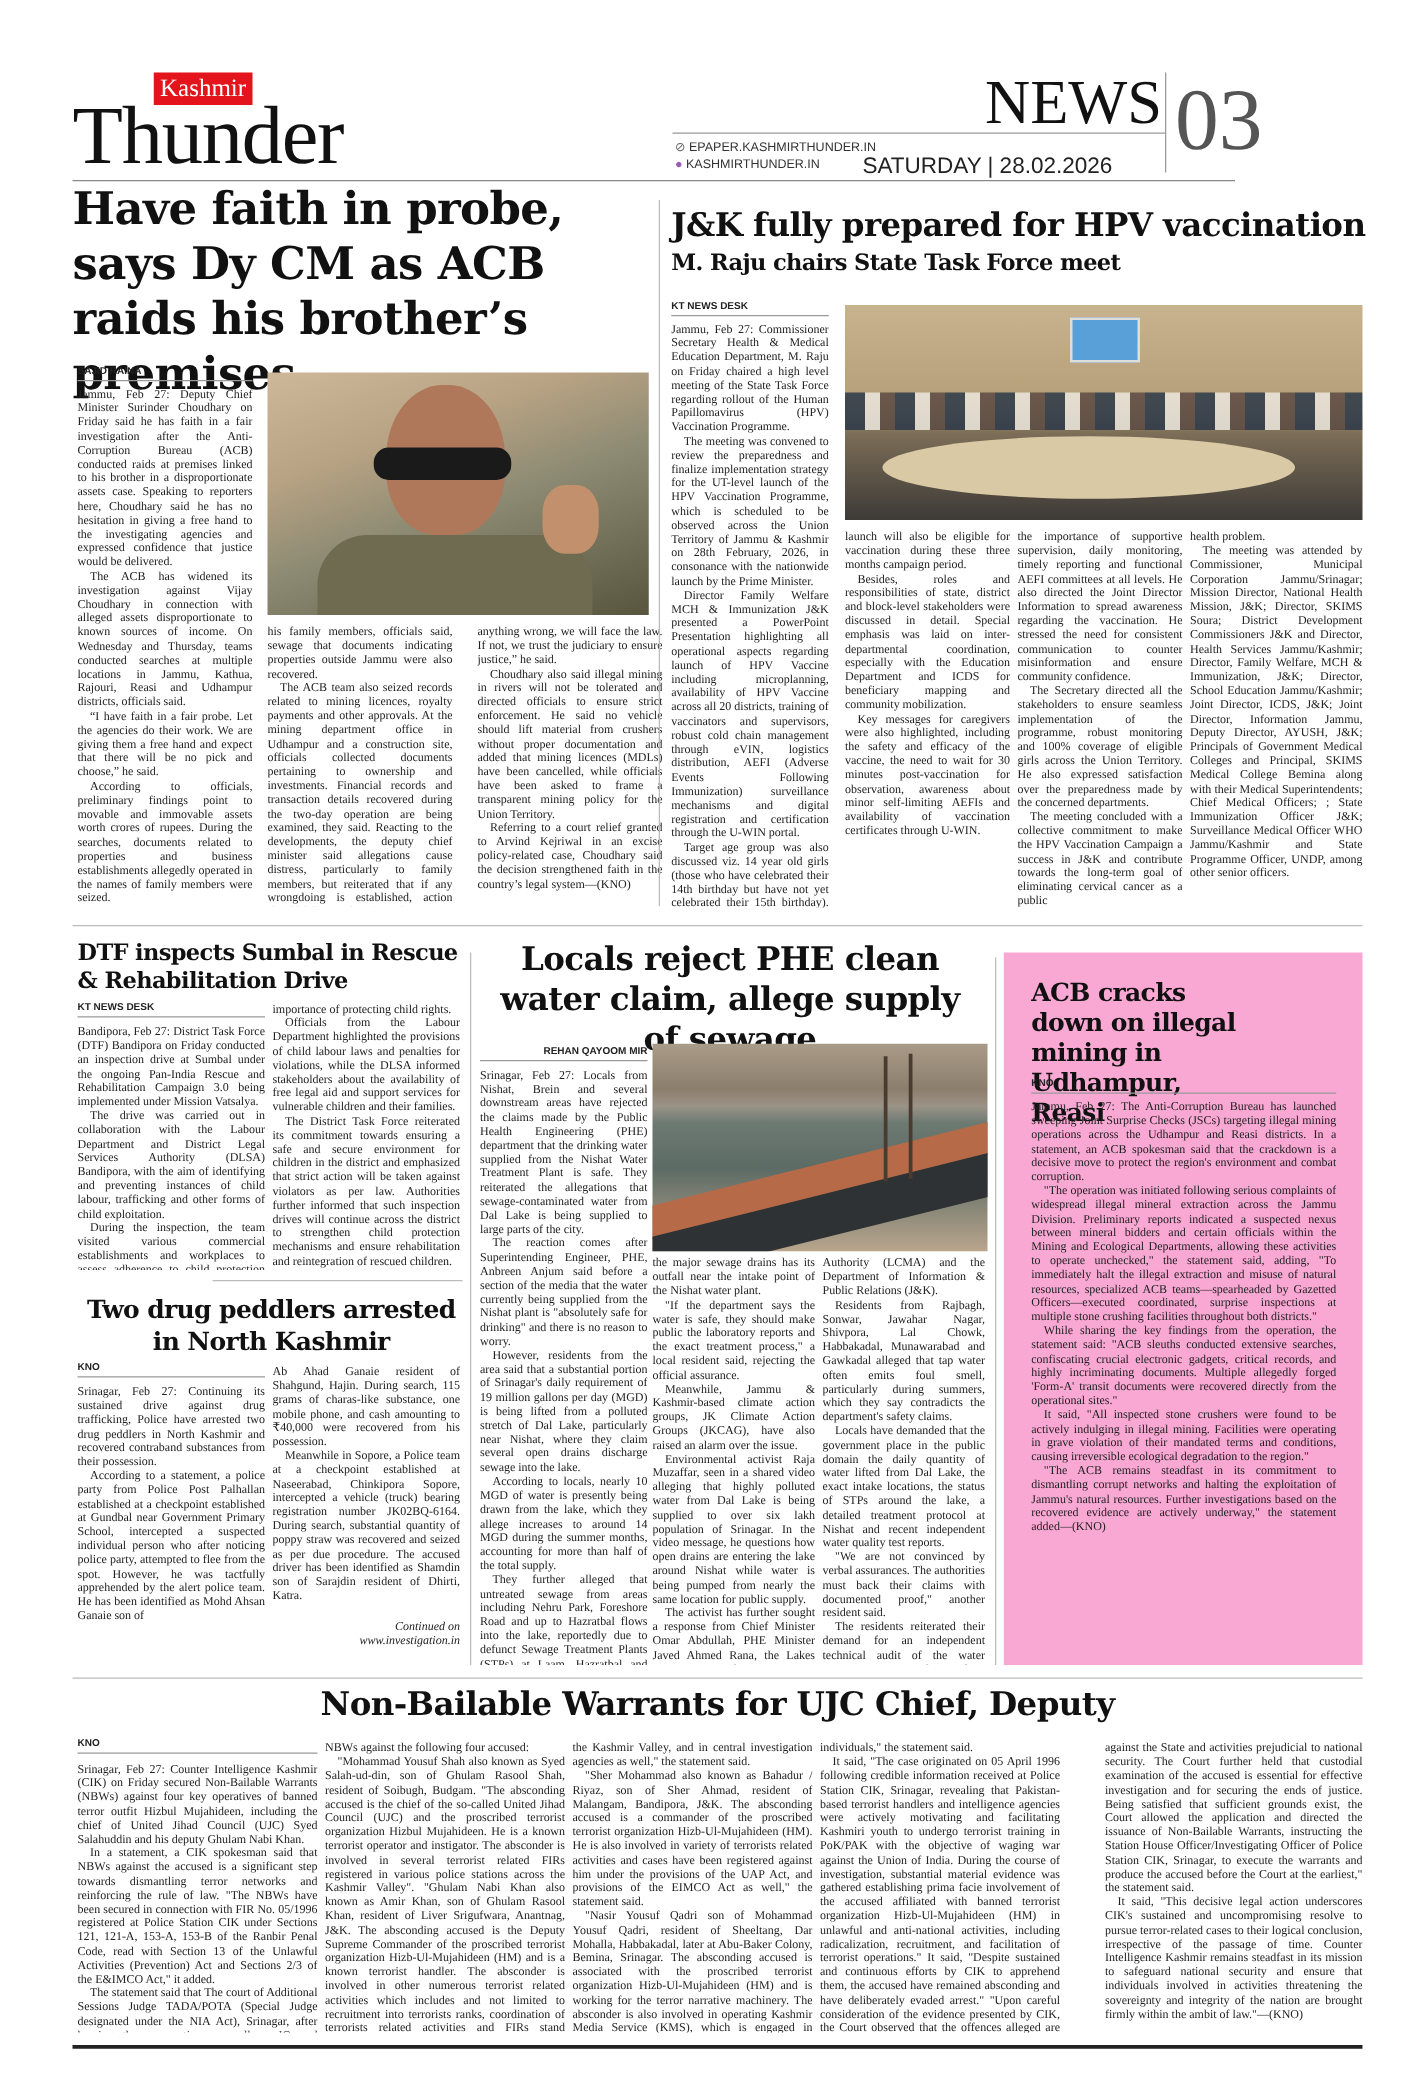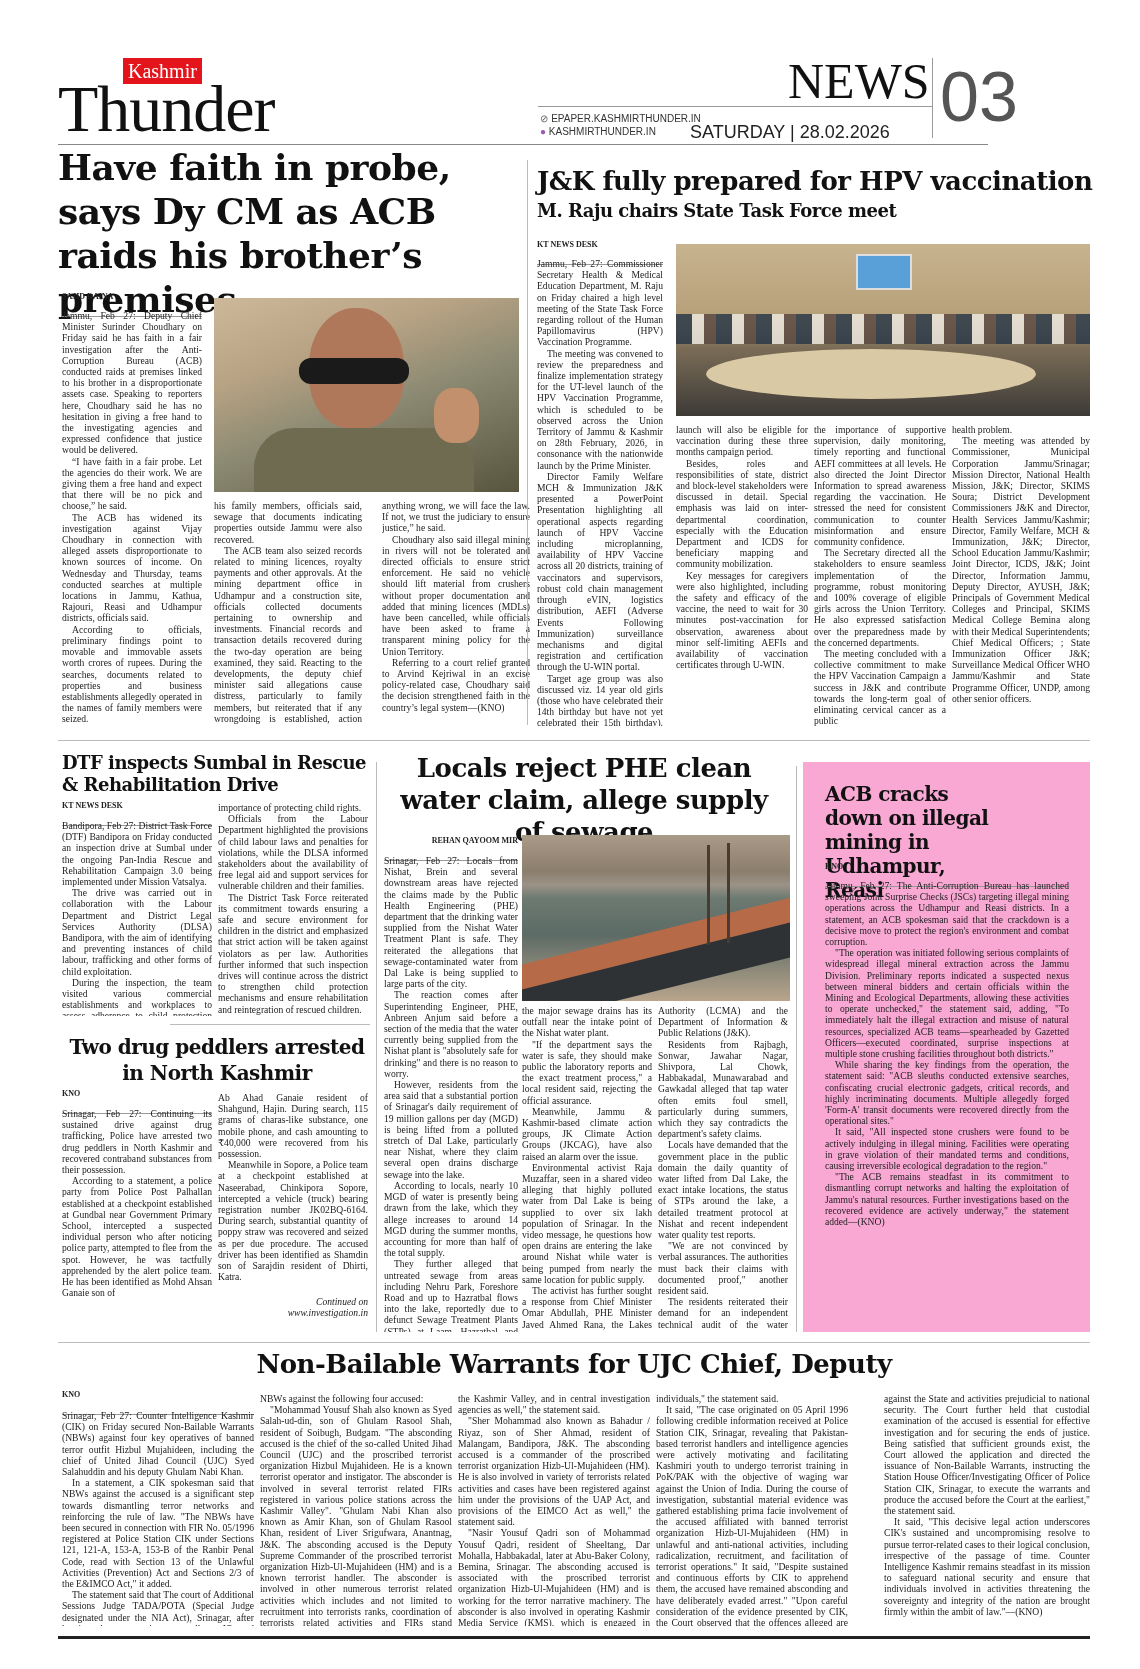--- a/index.html
+++ b/index.html
@@ -1,32 +1,32 @@
 <!DOCTYPE html>
 <html><head>
 <meta charset="utf-8">
 <style>
   *{box-sizing:border-box;margin:0;padding:0;}
   html,body{width:1140px;height:1669px;background:#fff;overflow:hidden;}
   body{position:relative;font-family:"DejaVu Serif",serif;color:#1a1a1a;}
   .abs{position:absolute;}
   .hl{font-family:"DejaVu Serif",serif;font-weight:bold;color:#111;letter-spacing:-0.5px;}
-  .byline{font-family:Liberation Serif, serif;font-size:8px;font-weight:bold;color:#222;border-bottom:1px solid #999;padding-bottom:15px;}
+  .byline{font-family:Liberation Sans, sans-serif;font-size:8px;font-weight:bold;color:#222;border-bottom:1px solid #999;padding-bottom:3px;}
   .body{font-family:"Liberation Serif","DejaVu Serif",serif;font-size:9.6px;line-height:11.2px;color:#222;text-align:justify;}
   .body p{text-indent:10px;}
   .body p.first{text-indent:0;}
   .col{position:absolute;overflow:hidden;}
   .rule-h{position:absolute;height:1px;background:#bbb;}
   .rule-v{position:absolute;width:1px;background:#bbb;}
   .photo{position:absolute;overflow:hidden;}
   
   .kashmir-tag{background:#e3141b;color:#fff;font-family:"Liberation Serif",serif;font-size:20px;padding:0 5px;line-height:26px;}
   .thunder{font-family:"Liberation Serif",serif;font-size:66px;line-height:66px;color:#111;letter-spacing:-1px;}
   .news-word{font-family:"Liberation Serif",serif;font-size:50px;line-height:50px;color:#111;}
-  .page-no{font-family:Liberation Sans, sans-serif;font-size:70px;line-height:70px;color:#555;}
+  .page-no{font-family:Liberation Serif, serif;font-size:70px;line-height:70px;color:#555;}
   .dateline{font-family:"Liberation Sans",sans-serif;font-size:18px;color:#222;}
   .weblinks{font-family:"Liberation Sans",sans-serif;font-size:10px;color:#333;line-height:13px;}
   .acb-box{background:#f9a8d4;}
   .continued{font-style:italic;text-align:right;font-size:9.6px;line-height:11.2px;}
 </style>
 </head>
 <body>
 
 <div class="abs" style="left:58px;top:56px;width:1030px;height:95px;">
   <div class="abs kashmir-tag" style="left:65px;top:2px;">Kashmir</div>
@@ -41,22 +41,22 @@
   </div>
   <div class="abs dateline" style="left:632px;top:56px;margin-top:10px;">SATURDAY | 28.02.2026</div>
   <div class="abs" style="left:0;top:88px;width:930px;height:1px;background:#888;"></div>
 </div>
 
 <div>
   <h1 class="abs hl" style="left:58px;top:145px;width:430px;font-size:36px;line-height:44px;">Have faith in probe, says Dy CM as ACB raids his brother’s premises</h1>
   <div class="abs byline" style="left:62px;top:292px;width:140px;">SAJID RAINA</div>
   <div class="col body" style="left:62px;top:310px;width:140px;height:415px;">
     <p class="first">Jammu, Feb 27: Deputy Chief Minister Surinder Choudhary on Friday said he has faith in a fair investigation after the Anti-Corruption Bureau (ACB) conducted raids at premises linked to his brother in a disproportionate assets case. Speaking to reporters here, Choudhary said he has no hesitation in giving a free hand to the investigating agencies and expressed confidence that justice would be delivered.</p>
+      <p>The ACB has widened its investigation against Vijay Choudhary in connection with alleged assets disproportionate to known sources of income. On Wednesday and Thursday, teams conducted searches at multiple locations in Jammu, Kathua, Rajouri, Reasi and Udhampur districts, officials said.</p>
       <p>“I have faith in a fair probe. Let the agencies do their work. We are giving them a free hand and expect that there will be no pick and choose,” he said.</p>
-      <p>The ACB has widened its investigation against Vijay Choudhary in connection with alleged assets disproportionate to known sources of income. On Wednesday and Thursday, teams conducted searches at multiple locations in Jammu, Kathua, Rajouri, Reasi and Udhampur districts, officials said.</p>
       <p>According to officials, preliminary findings point to movable and immovable assets worth crores of rupees. During the searches, documents related to properties and business establishments allegedly operated in the names of family members were seized.</p>
       <p>Investigators have also found that two stone crushers are being run in Jammu and Kathua districts in the names of the accused and</p>
   </div>
   <div class="photo" style="left:214px;top:298px;width:305px;height:194px;background:linear-gradient(160deg,#cdb89a 0%,#b7a283 30%,#8c8a73 55%,#58553f 100%);">
     <div class="abs" style="left:95px;top:10px;width:95px;height:120px;border-radius:48% 48% 42% 42%;background:#b0785a;"></div>
     <div class="abs" style="left:85px;top:60px;width:110px;height:26px;border-radius:12px;background:#1a1a1a;"></div>
     <div class="abs" style="left:40px;top:130px;width:220px;height:70px;border-radius:40px 40px 0 0;background:#6f6b50;"></div>
     <div class="abs" style="left:220px;top:90px;width:45px;height:55px;border-radius:40%;background:#c2906c;"></div>
   </div>
   <div class="col body" style="left:214px;top:500px;width:148px;height:225px;">

